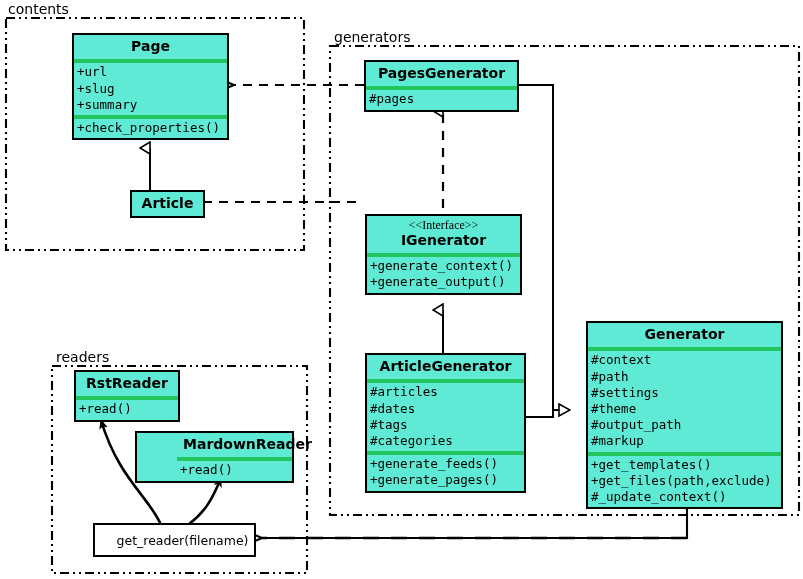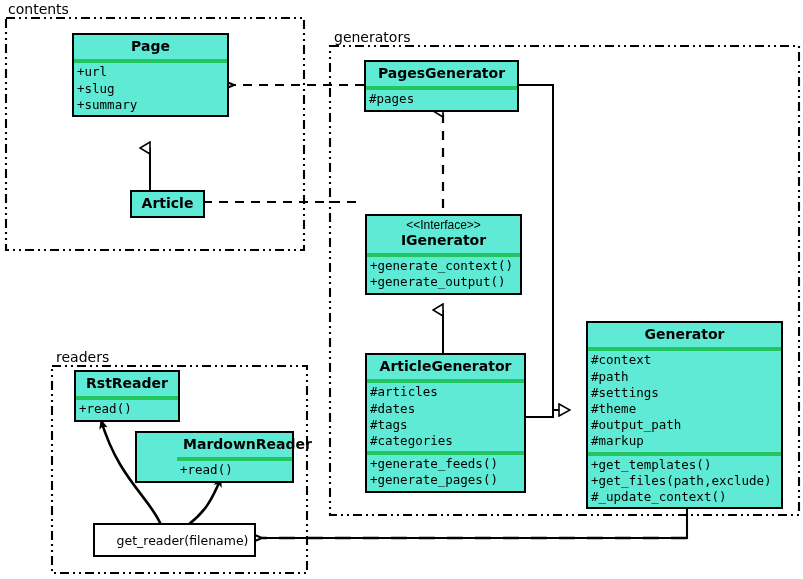--- a/index.html
+++ b/index.html
@@ -7,21 +7,21 @@
        font-family:"DejaVu Sans",sans-serif;}
   #stage{position:relative;width:803px;height:579px;background:#fff;}
   #stage svg{position:absolute;left:0;top:0;width:803px;height:579px;}
 
   
   .umlbox{position:absolute;border:2px solid #000;background:#5eead4;box-sizing:border-box;}
   .umlbox .cname{font-weight:bold;font-size:14px;text-align:center;
                  padding:4px 6px 5px;line-height:1.1;
                  font-family:"DejaVu Sans",sans-serif;}
   .umlbox .stereo{font-weight:normal;font-size:12px;text-align:center;
-                  font-family:Liberation Sans, sans-serif;line-height:1.15;}
+                  font-family:Liberation Serif, serif;line-height:1.15;}
   .umlbox .compartment{border-top:4px solid #22c55e;padding:1px 3px 2px;}
   .umlbox .member{font-family:"DejaVu Sans Mono",monospace;font-size:12.5px;
                   line-height:16.2px;white-space:pre;color:#000;}
   .simplebox{position:absolute;border:2px solid #000;background:#fff;
              box-sizing:border-box;display:flex;align-items:center;
              justify-content:center;padding-left:16px;}
   .simplebox .fnlabel{font-family:"DejaVu Sans",sans-serif;font-size:12.5px;}
 
   
   .pkglabel{position:absolute;font-family:"DejaVu Sans",sans-serif;
@@ -80,20 +80,23 @@
   <div class="pkglabel" style="left:6px;  top:2px;">contents</div>
   <div class="pkglabel" style="left:332px;top:30px;">generators</div>
   <div class="pkglabel" style="left:54px; top:350px;">readers</div>
 
   <div class="umlbox" style="left:72px;top:33px;width:157px;">
     <div class="cname">Page</div>
     <div class="compartment">
       <div class="member">+url</div>
       <div class="member">+slug</div>
       <div class="member">+summary</div>
+    </div>
+    <div class="compartment">
+      <div class="member">+check_properties()</div>
     </div>
   </div>
 
   <div class="umlbox" style="left:130px;top:190px;width:75px;">
     <div class="cname">Article</div>
   </div>
 
   <div class="umlbox" style="left:364px;top:60px;width:155px;">
     <div class="cname">PagesGenerator</div>
     <div class="compartment">

